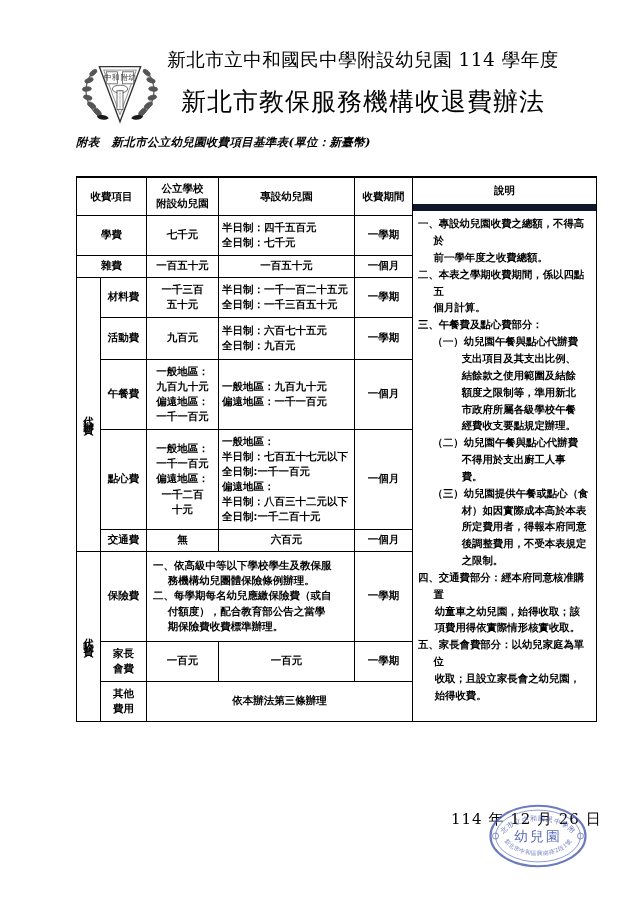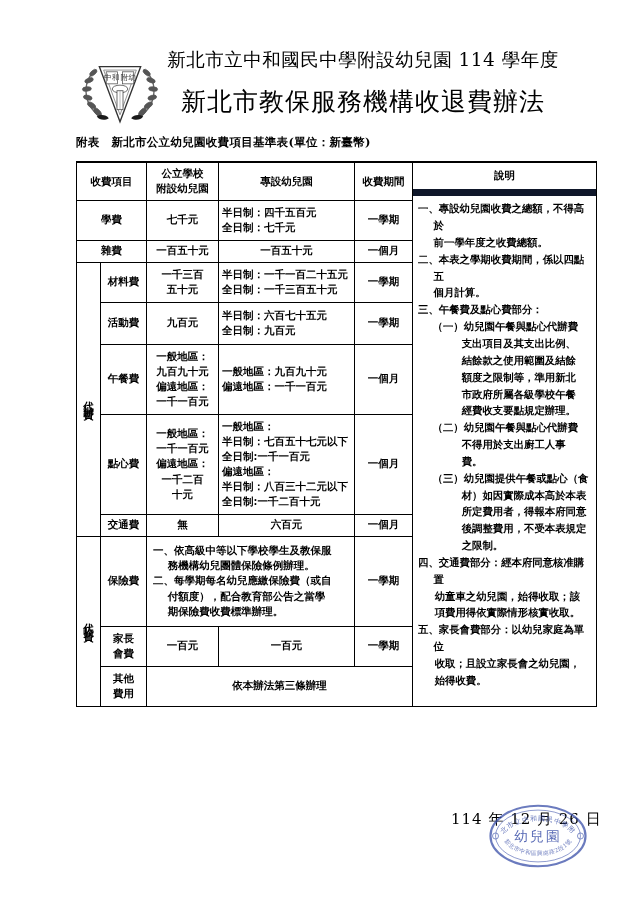--- a/index.html
+++ b/index.html
@@ -62,27 +62,28 @@
 
   
   .caption {
     position: absolute;
     left: 76px;
     top: 135px;
     font-size: 11.5px;
     font-weight: bold;
     letter-spacing: 0.3px;
     white-space: nowrap;
+    font-style: italic;
   }
 
   
   .fee-table {
     position: absolute;
     left: 76px;
-    top: 161px;
+    top: 176px;
     width: 520px;
     border-collapse: collapse;
     table-layout: fixed;
   }
   .fee-table td, .fee-table th {
     border: 1px solid #000;
     padding: 2px 3px;
     font-size: 10.5px;
     line-height: 1.45;
     text-align: center;

